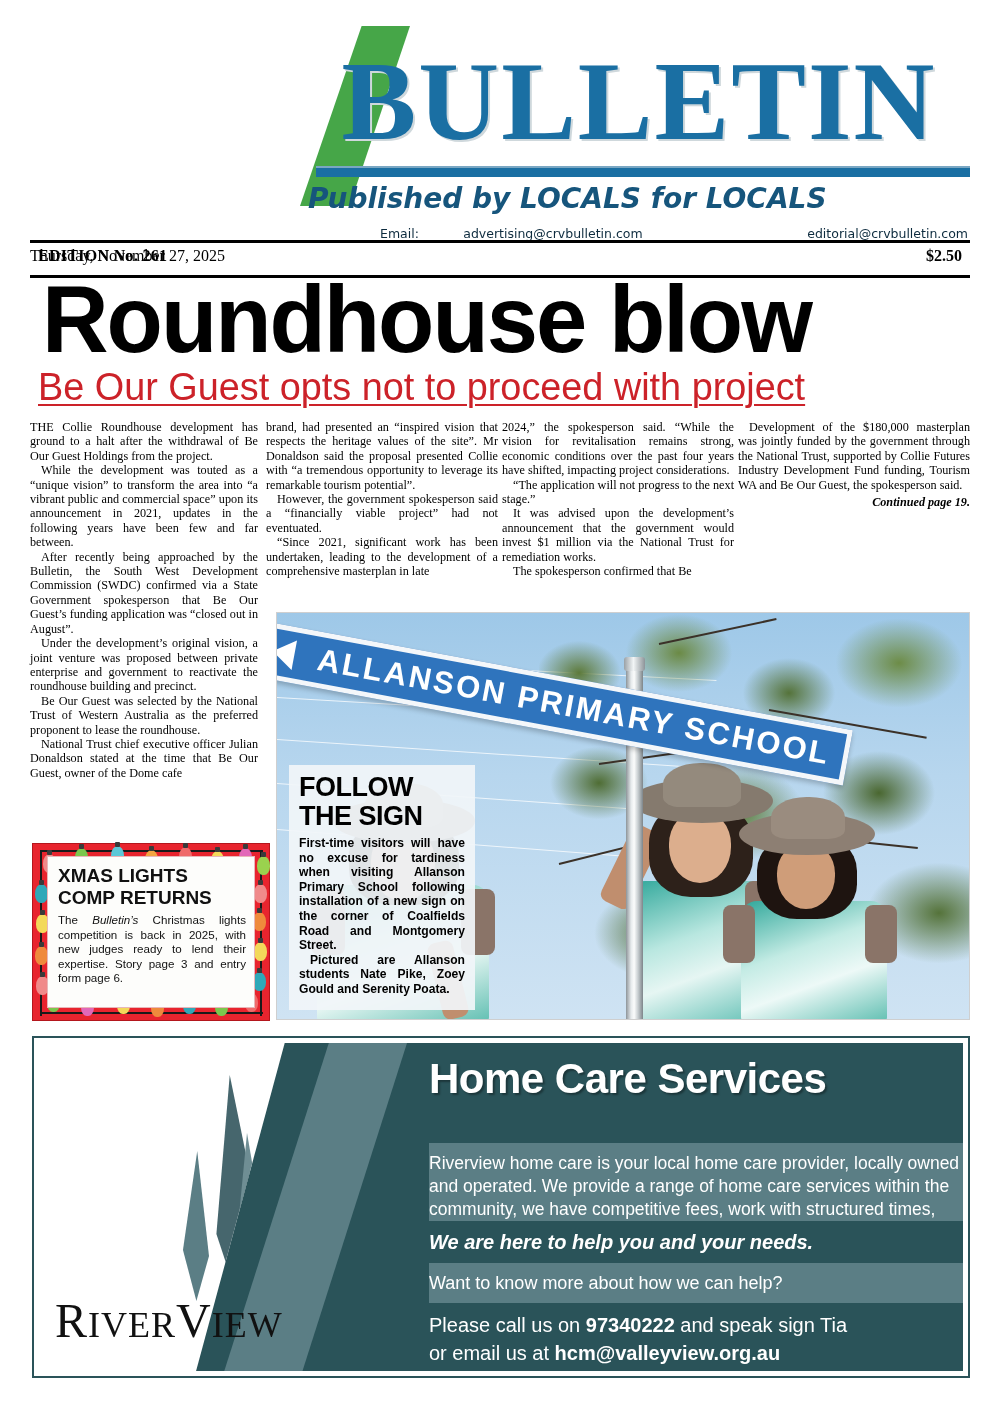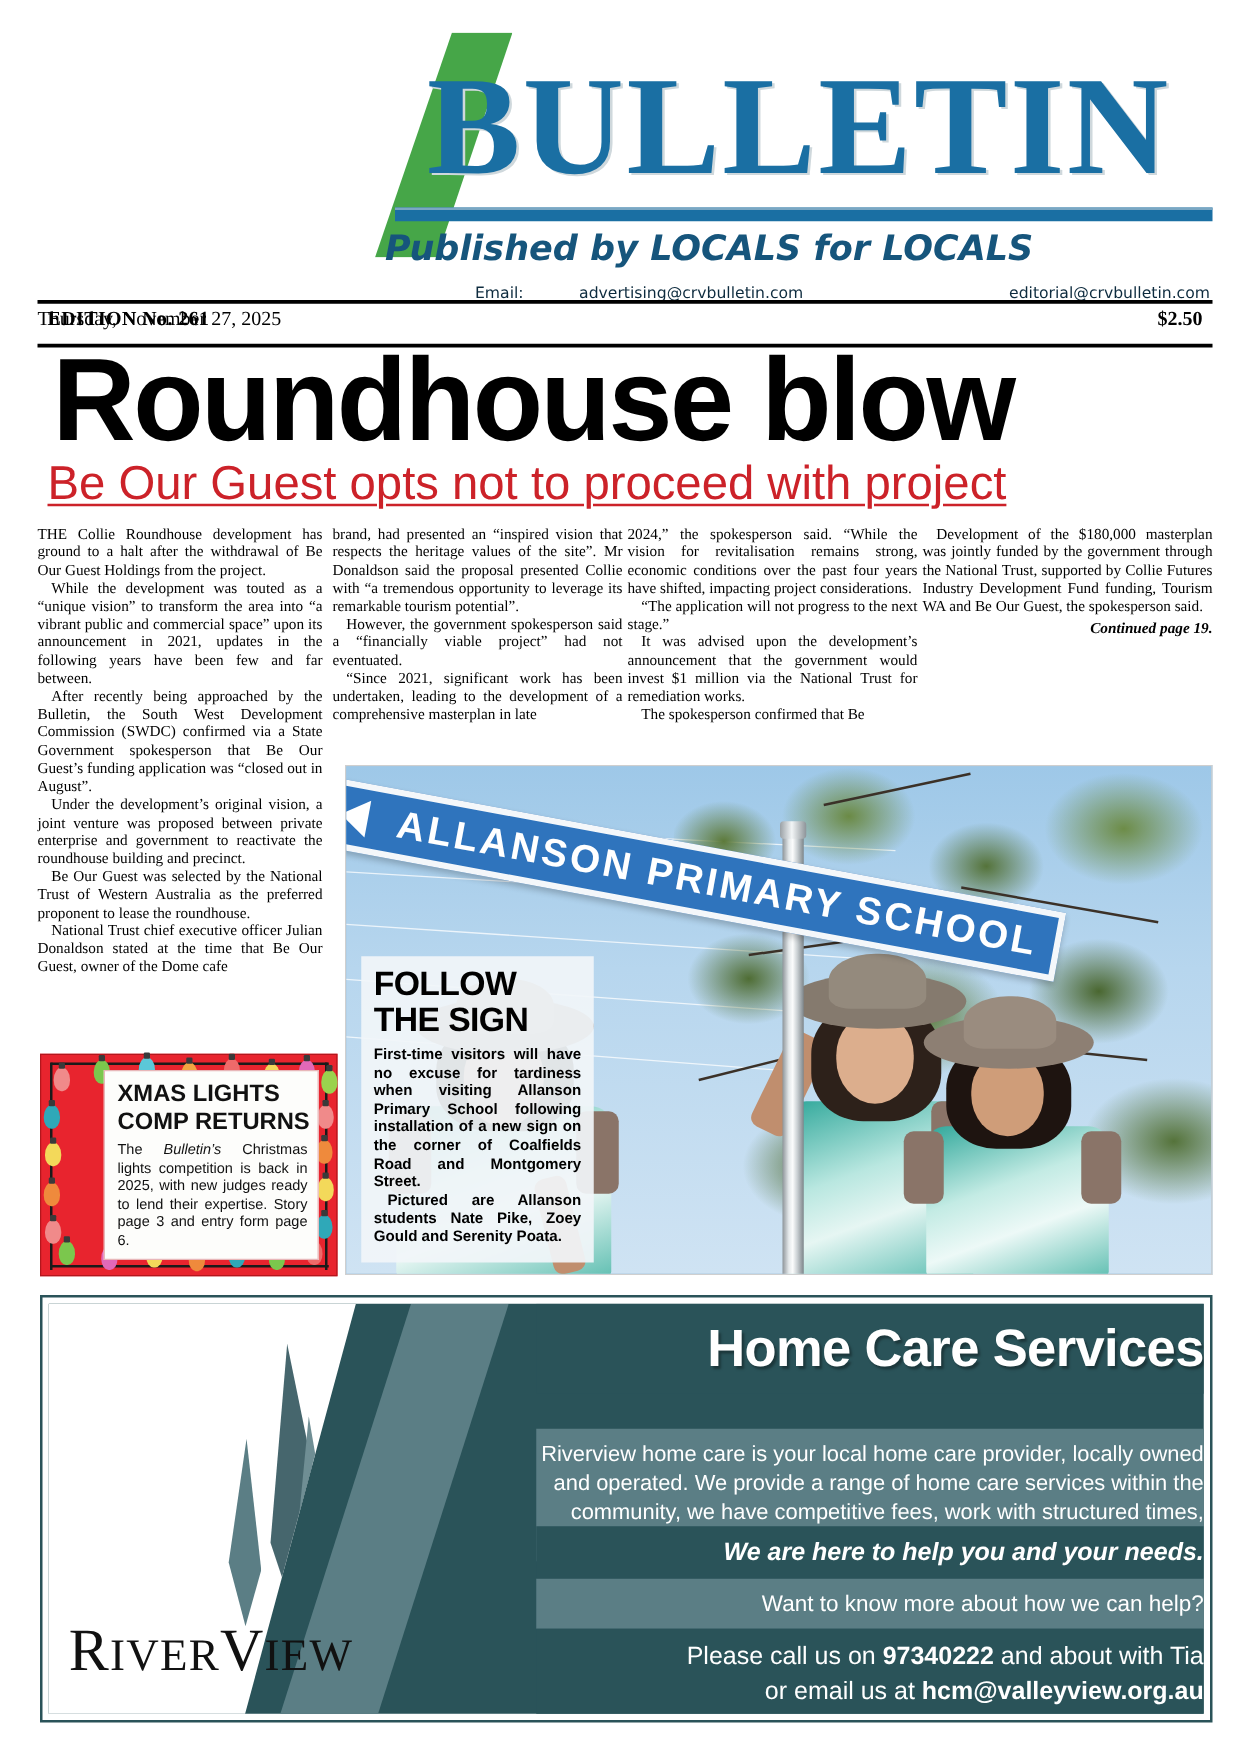--- a/index.html
+++ b/index.html
@@ -156,21 +156,21 @@
 
   
   .xmas{
     position:absolute;left:32px;top:843px;width:238px;height:178px;
     background:#e8242e;
     border:1px solid #b4161d;
     box-sizing:border-box;
   }
   .xmas-inner{
     position:absolute;left:14px;top:12px;right:14px;bottom:12px;
-    background:#fdfdfb;border:1px solid #e8b7b9;margin-left:36px;
+    background:#fdfdfb;border:1px solid #e8b7b9;
   }
   .xmas-h{
     position:absolute;left:10px;top:8px;right:6px;
     font-family:"Liberation Sans", sans-serif;
     font-weight:bold;font-size:19px;line-height:22px;color:#111;
   }
   .xmas-b{
     position:absolute;left:10px;top:56px;right:8px;
     font-family:"Liberation Sans", sans-serif;
     font-size:11.6px;line-height:14.6px;color:#111;text-align:justify;
@@ -299,21 +299,21 @@
   }
   .riverview{
     position:absolute;left:16px;top:250px;width:320px;
     z-index:5;
     font-family:"Liberation Serif", serif;
     font-size:48px;letter-spacing:1px;color:#111;
     white-space:nowrap;
   }
   .riverview small{font-size:36px;}
   .ad-right{position:absolute;left:390px;top:0;right:0;bottom:0;z-index:1;}
-  .band{position:absolute;left:0;right:0;color:#fff;text-align:right;}
+  .band{position:absolute;left:0;right:0;color:#fff;text-align:left;}
   .band-title{
     top:0;height:72px;background:#2a5359;
     font-family:"Liberation Sans", sans-serif;
     font-weight:bold;font-size:42px;line-height:72px;
     letter-spacing:-0.5px;
     text-shadow:2px 2px 2px rgba(0,0,0,.35);
   }
   .band-p1{
     top:72px;height:106px;background:#5b7e85;
     font-family:"Liberation Sans", sans-serif;
@@ -513,21 +513,21 @@
 
   <div class="ad">
     <div class="ad-inner">
 
       <div class="ad-right">
         <div class="band band-title">Home Care Services</div>
         <div class="band band-p1">Riverview home care is your local home care provider, locally owned and operated. We provide a range of home care services within the community, we have competitive fees, work with structured times, and have the continuity of same staff.</div>
         <div class="band band-p2">We are here to help you and your needs.</div>
         <div class="band band-p3">Want to know more about how we can help?</div>
         <div class="band band-p4">
-          <div><span>Please call us on </span><b>97340222</b><span> and about with Tia</span></div>
+          <div><span>Please call us on </span><b>97340222</b><span> and speak sign Tia</span></div>
           <div><span>or email us at </span><b>hcm@valleyview.org.au</b></div>
         </div>
       </div>
 
       <div class="ad-slash1"></div>
       <div class="ad-logo">
         <div class="leaf leaf-a"></div>
         <div class="leaf leaf-b"></div>
         <div class="leaf leaf-c"></div>
       </div>

